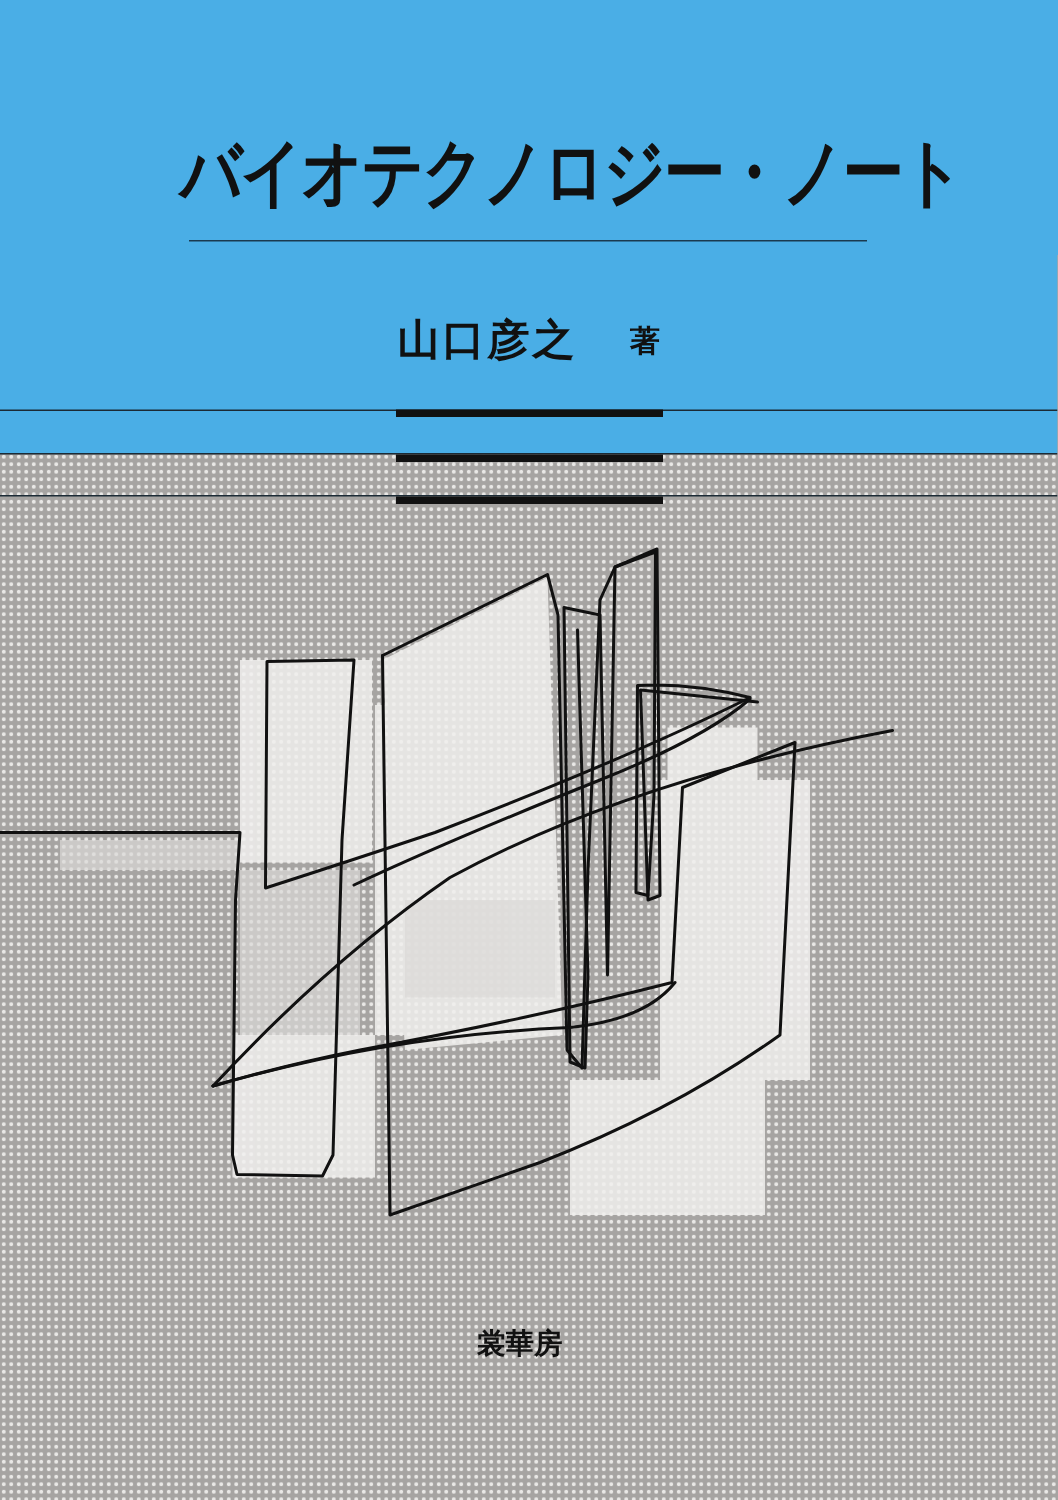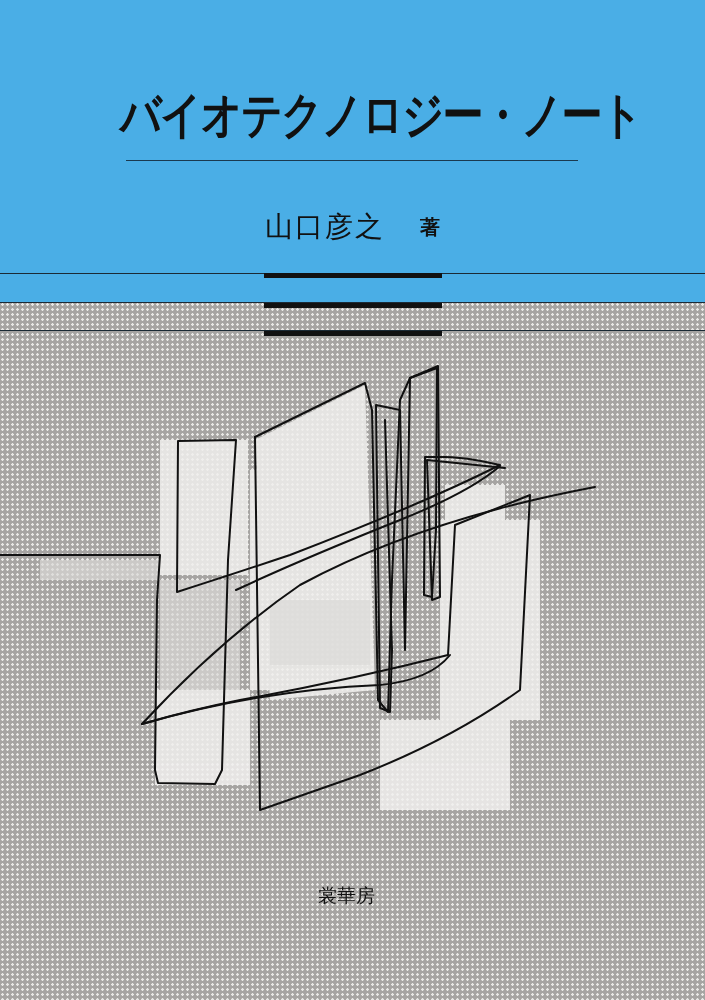--- a/index.html
+++ b/index.html
@@ -4,25 +4,25 @@
 <style>
   html,body{margin:0;padding:0;}
   body{width:705px;height:1000px;position:relative;overflow:hidden;font-family:"DejaVu Sans",sans-serif;background:#a8a6a4;}
   .blue{position:absolute;left:0;top:0;width:705px;height:302px;background:#4aaee6;}
   .gray{position:absolute;left:0;top:302px;width:705px;height:698px;
     background-color:#a6a4a2;
     background-image:radial-gradient(circle, #e9e8e6 1.1px, transparent 1.5px);
     background-size:5px 5px;}
   .title{position:absolute;left:120px;top:82px;width:470px;font-size:50px;font-weight:bold;color:#111;letter-spacing:-2px;white-space:nowrap;transform:scaleX(0.82);transform-origin:left;}
   .rule-title{position:absolute;left:126px;top:160px;width:452px;height:1px;background:#1a3a50;}
-  .author{position:absolute;left:265px;top:208px;font-family:"DejaVu Serif",serif;font-size:28px;font-weight:normal;color:#111;letter-spacing:2px;}
+  .author{position:absolute;left:265px;top:208px;font-family:"DejaVu Serif",serif;font-size:28px;font-weight:bold;color:#111;letter-spacing:2px;}
   .author-suffix{position:absolute;left:420px;top:214px;font-family:"DejaVu Serif",serif;font-size:20px;font-weight:bold;color:#111;}
   .rule-full{position:absolute;left:0;width:705px;height:1px;background:#1b2a35;}
   .bar{position:absolute;left:264px;width:178px;height:5px;background:#111;}
-  .publisher{position:absolute;left:318px;top:883px;font-size:19px;font-weight:normal;color:#111;}
+  .publisher{position:absolute;left:318px;top:883px;font-size:19px;font-weight:bold;color:#111;}
   svg.art{position:absolute;left:0;top:0;}
 </style>
 </head>
 <body>
 
 <div class="blue"></div>
 <div class="gray"></div>
 
 <div class="title">バイオテクノロジー・ノート</div>
 <div class="rule-title"></div>

